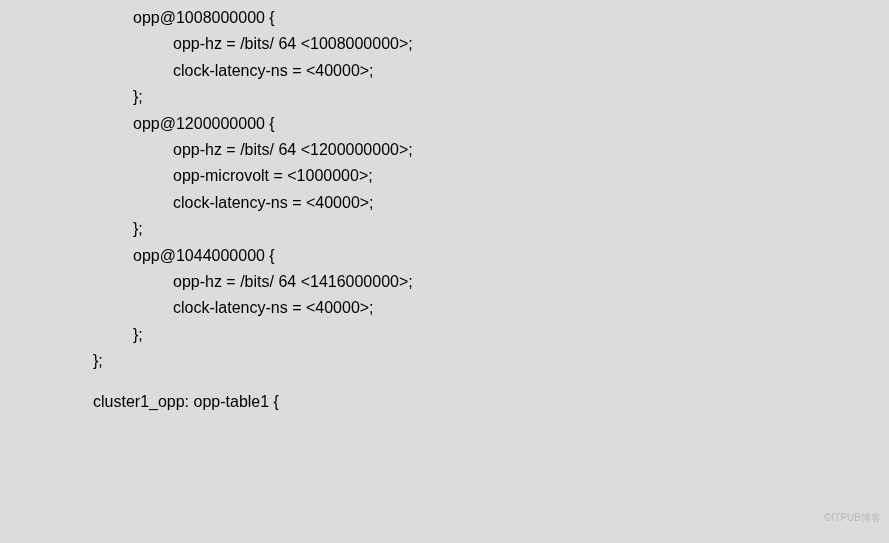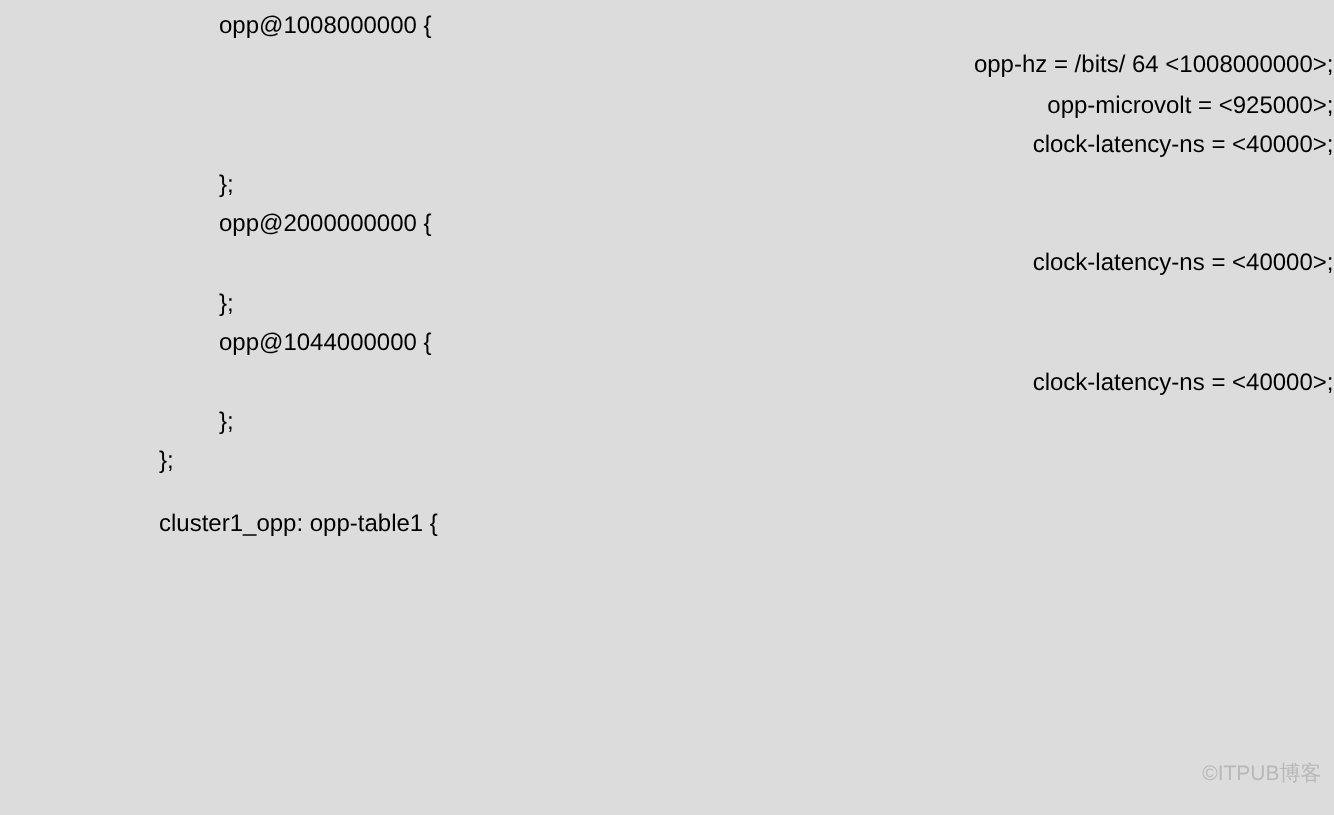--- a/index.html
+++ b/index.html
@@ -12,57 +12,59 @@
       font-family: Verdana, Geneva, sans-serif;
       font-size: 16px;
       color: #000;
       padding: 0;
       width: 889px;
       height: 543px;
       position: relative;
       overflow: hidden;
     }
     .code-block {
-      padding: 5px 0 0 16px;
+      padding: 5px 0 0 3px;
       line-height: 1.65;
     }
     .line {
       white-space: pre;
     }
     .indent-3 { padding-left: 130px; }
-    .indent-4 { padding-left: 170px; text-align: right; }
+    .indent-4 { padding-left: 170px; }
     .indent-2 { padding-left: 90px; }
     .bold { font-weight: normal; }
     .watermark {
       position: absolute;
       bottom: 18px;
       right: 8px;
-      font-size: 14px;
+      font-size: 10px;
       color: #b8b8b8;
       font-family: Arial, sans-serif;
     }
     .spacer {
       height: 15px;
     }
   </style>
 </head>
 <body>
 
 <div class="code-block">
   <div class="line indent-3">opp@1008000000 {</div>
   <div class="line indent-4">opp-hz = /bits/ 64 &lt;1008000000&gt;;</div>
-  <div class="line indent-4">opp-microvolt = &lt;925000&gt;;</div>
   <div class="line indent-4">clock-latency-ns = &lt;40000&gt;;</div>
   <div class="line indent-3">};</div>
 
-  <div class="line indent-3">opp@2000000000 {</div>
+  <div class="line indent-3">opp@1200000000 {</div>
+  <div class="line indent-4">opp-hz = /bits/ 64 &lt;1200000000&gt;;</div>
+  <div class="line indent-4">opp-microvolt = &lt;1000000&gt;;</div>
   <div class="line indent-4">clock-latency-ns = &lt;40000&gt;;</div>
   <div class="line indent-3">};</div>
 
   <div class="line indent-3">opp@1044000000 {</div>
+  <div class="line indent-4">opp-hz = /bits/ 64 &lt;1416000000&gt;;</div>
   <div class="line indent-4">clock-latency-ns = &lt;40000&gt;;</div>
   <div class="line indent-3">};</div>
 
   <div class="line indent-2">};</div>
 
   <div class="spacer"></div>
 
   <div class="line indent-2 bold">cluster1_opp: opp-table1 {</div>
 </div>
 

